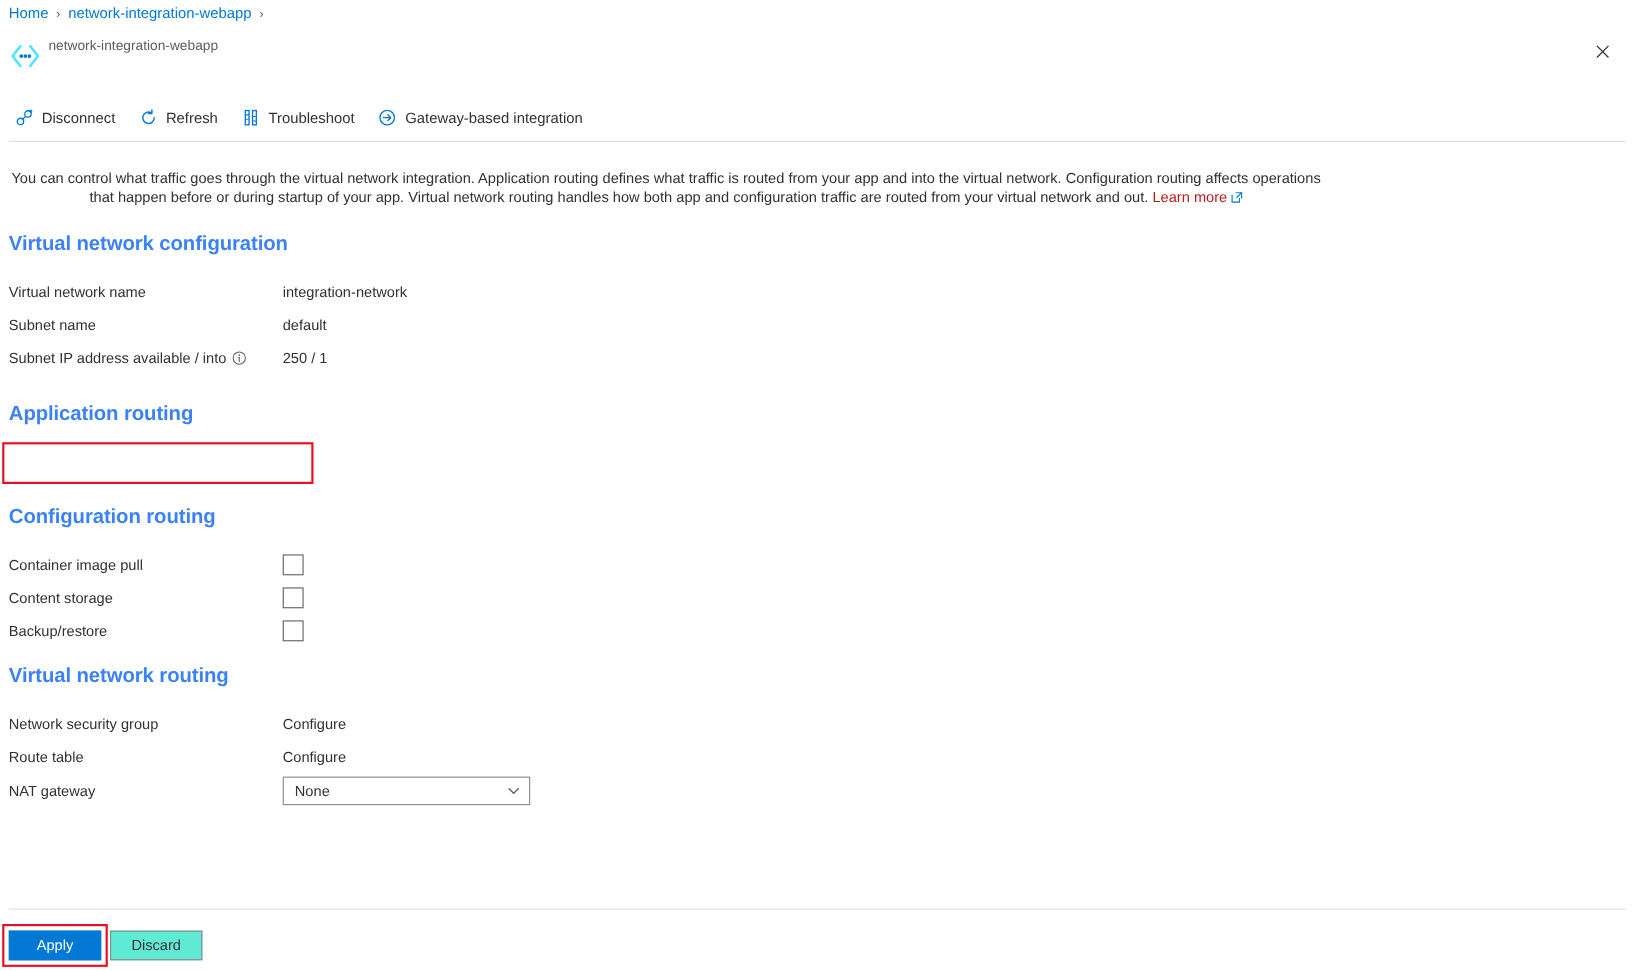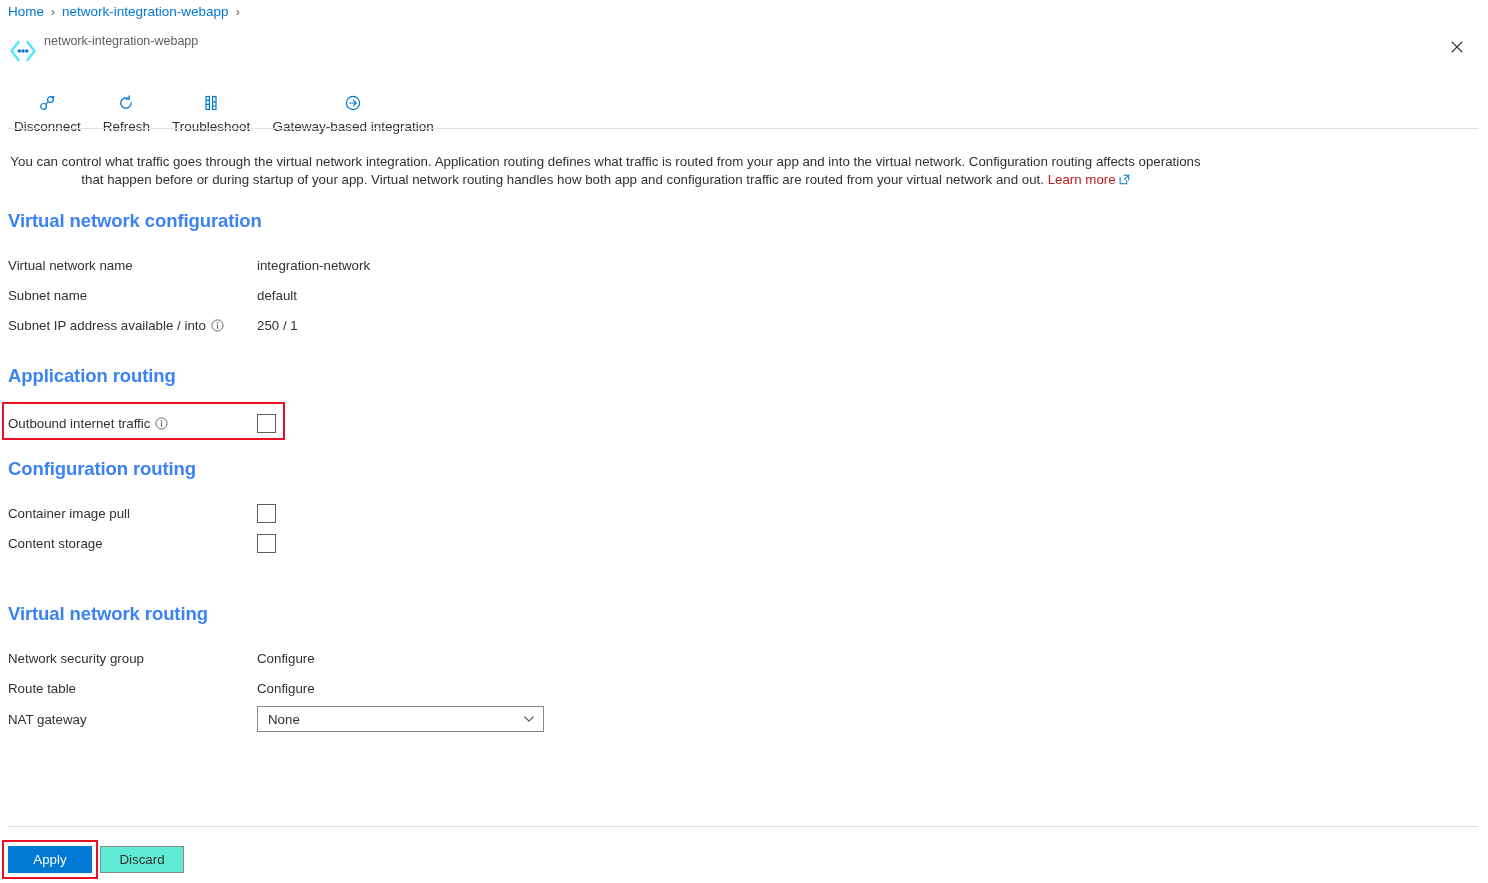--- a/index.html
+++ b/index.html
@@ -50,21 +50,21 @@
   }
 
   
   .commandbar {
     position: absolute; top: 95px; left: 14px;
     display: flex; align-items: center; gap: 22px;
     font-size: 13.5px;
   }
   .cmd {
     display: flex; align-items: center; gap: 8px;
-    cursor: pointer; color: #323130; height: 24px; flex-direction: column;
+    cursor: pointer; color: #323130; height: 24px;
   }
   .cmd-icon { width: 16px; height: 16px; display: block; flex: none; }
 
   .divider {
     position: absolute; left: 8px; right: 10px;
     height: 1px; background: #e1dfdd;
   }
   .divider.top { top: 128px; }
   .divider.bottom { top: 826px; }
 
@@ -105,21 +105,21 @@
   }
 
   .highlight-box {
     position: absolute; left: 2px; top: 402px;
     width: 283px; height: 38px;
     border: 2px solid #e81123; pointer-events: none;
   }
 
   .dropdown {
     position: absolute; left: 257px; top: 706px;
-    width: 287px; height: 26px;
+    width: 225px; height: 26px;
     border: 1px solid #8a8886; background: #ffffff;
     display: flex; align-items: center; justify-content: space-between;
     padding: 0 8px 0 10px; font-size: 13.3px; color: #323130;
     cursor: pointer;
   }
   .chev { width: 12px; height: 12px; display: block; }
 
   
   .footer { position: absolute; top: 846px; left: 8px; display: flex; align-items: center; gap: 8px; }
   .btn {
@@ -245,44 +245,35 @@
           <circle cx="7" cy="4.1" r="0.85" fill="#605e5c"></circle>
           <path d="M7 6.2 L7 10.3" stroke="#605e5c" stroke-width="1.1" stroke-linecap="round"></path>
         </svg>
       </span>
     </span>
     <span class="value">250 / 1</span>
   </div>
 
   <h2 class="section" id="h-approuting">Application routing</h2>
 
-  <div class="cbrow" style="top:412px">
-    <span class="label">
-      <span>Outbound internet traffic</span>
-      <span class="info-icon">
-        <svg viewBox="0 0 14 14" width="13" height="13" aria-hidden="true">
-          <circle cx="7" cy="7" r="6" fill="none" stroke="#605e5c" stroke-width="1"></circle>
-          <circle cx="7" cy="4.1" r="0.85" fill="#605e5c"></circle>
-          <path d="M7 6.2 L7 10.3" stroke="#605e5c" stroke-width="1.1" stroke-linecap="round"></path>
-        </svg>
-      </span>
-    </span>
-    <span class="checkbox"></span>
-  </div>
 
   <div class="highlight-box"></div>
 
   <h2 class="section" id="h-configrouting">Configuration routing</h2>
 
   <div class="cbrow" style="top:502px">
     <span class="label">Container image pull</span>
     <span class="checkbox"></span>
   </div>
   <div class="cbrow" style="top:532px">
     <span class="label">Content storage</span>
+    <span class="checkbox"></span>
+  </div>
+  <div class="cbrow" style="top:562px">
+    <span class="label">Backup/restore</span>
     <span class="checkbox"></span>
   </div>
 
   <h2 class="section" id="h-vnetrouting">Virtual network routing</h2>
 
   <div class="row" style="top:648px">
     <span class="label">Network security group</span>
     <span class="value link">Configure</span>
   </div>
   <div class="row" style="top:678px">

